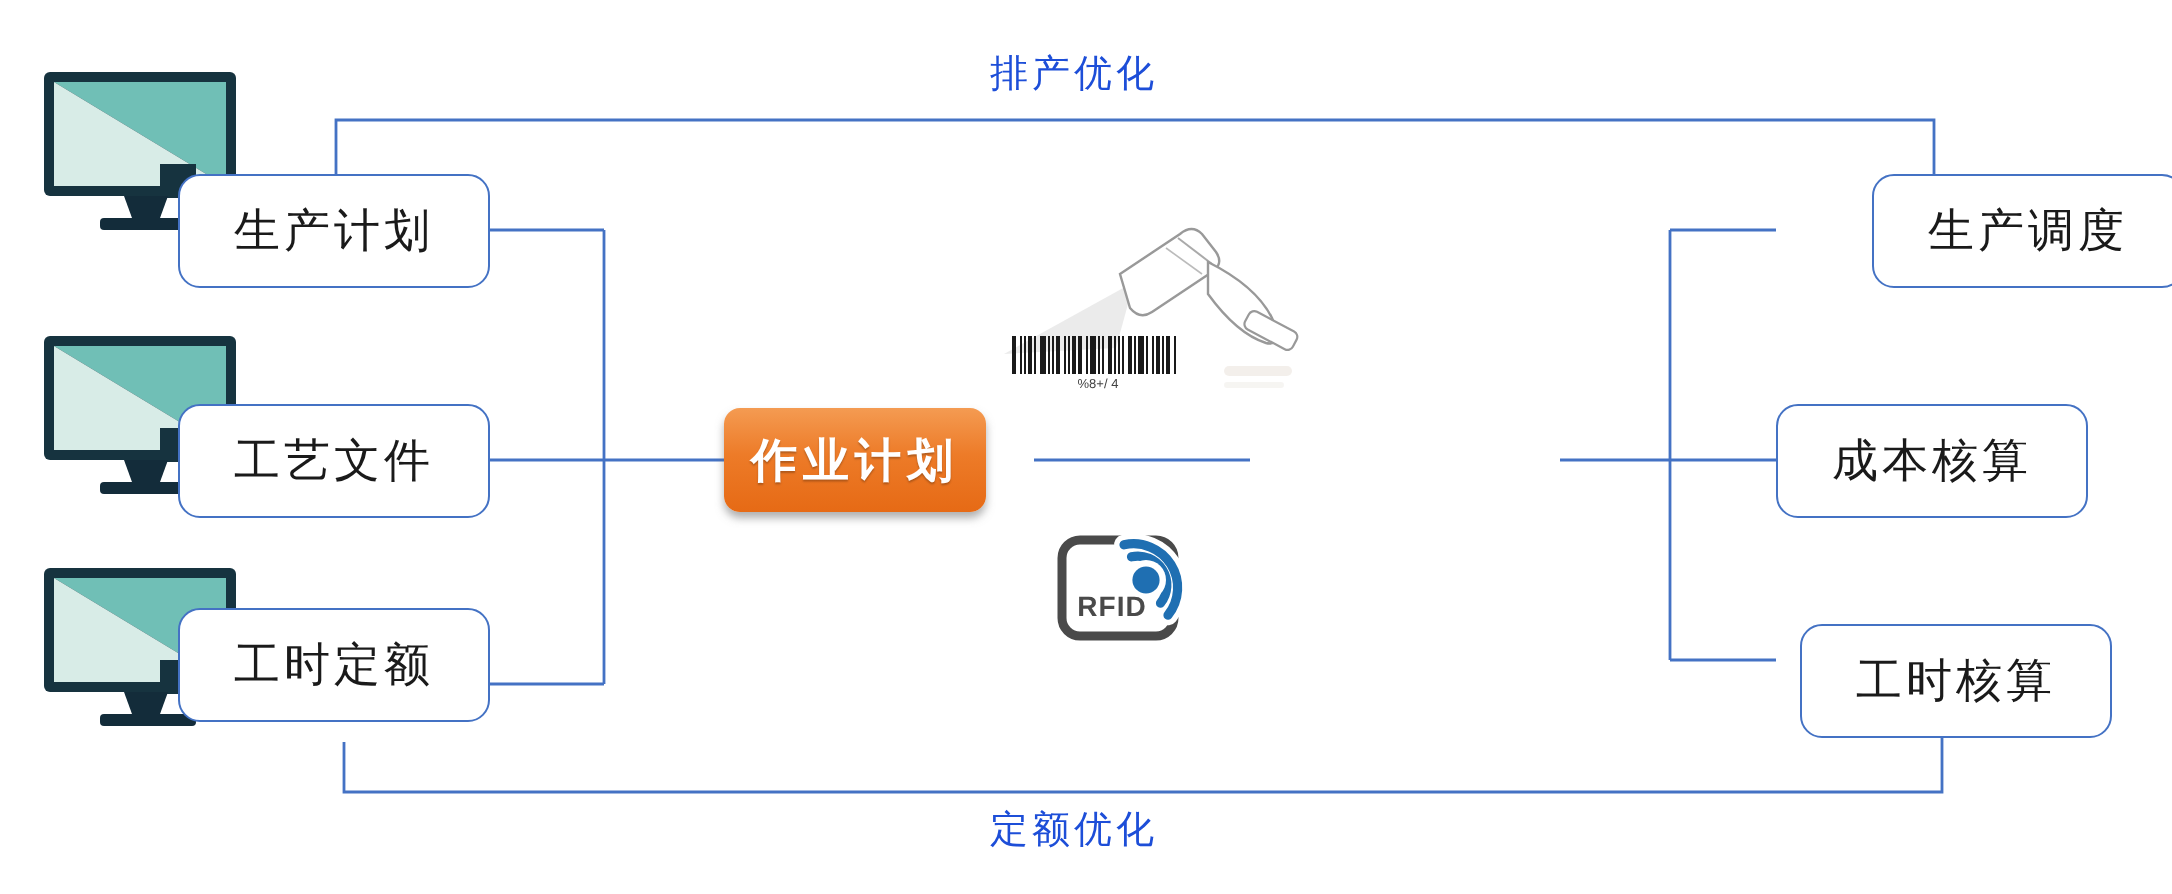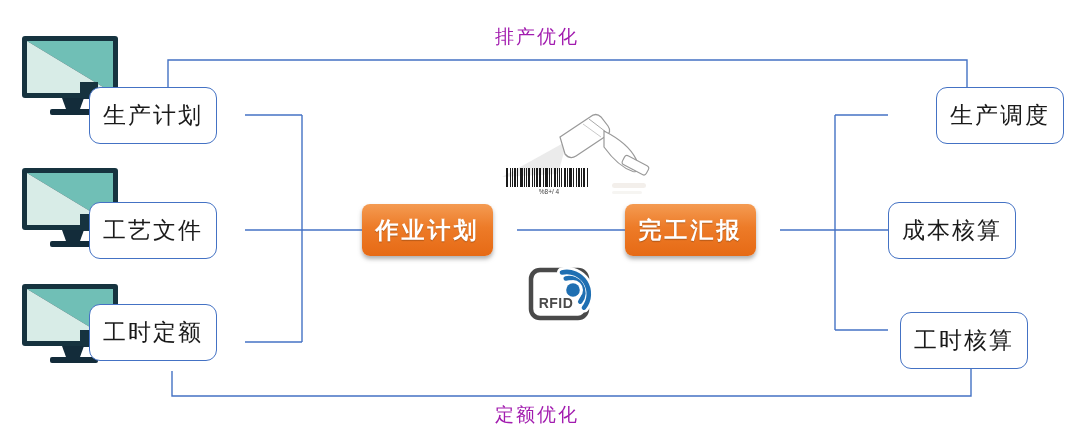--- a/index.html
+++ b/index.html
@@ -2,37 +2,37 @@
 <html><head>
 <meta charset="utf-8">
 <style>
   html,body { margin:0; padding:0; background:#ffffff; }
   .canvas {
     position:relative; width:1086px; height:447px; background:#ffffff;
     font-family:"Liberation Sans", sans-serif; overflow:hidden;
   }
   .layer { position:absolute; left:0; top:0; width:1086px; height:447px; }
   .node {
-    position:absolute; width:128px; height:57px; box-sizing:border-box;
+    position:absolute; width:156px; height:57px; box-sizing:border-box;
     display:flex; align-items:center; justify-content:center;
     background:#ffffff; border:1.4px solid #4472C4; border-radius:11px;
     font-size:23px; color:#1a1a1a; letter-spacing:2px; z-index:3;
   }
   .process {
     position:absolute; width:131px; height:52px; top:204px; box-sizing:border-box;
     display:flex; align-items:center; justify-content:center;
     border-radius:8px; z-index:3;
     background:linear-gradient(180deg,#F49B52 0%, #ED7B28 45%, #E66A15 100%);
     color:#ffffff; font-weight:bold; font-size:23px; letter-spacing:3px;
     box-shadow:0 3px 4px rgba(110,110,110,.55);
     text-shadow:0 1px 1px rgba(0,0,0,.25);
   }
   .flow-label {
     position:absolute; width:170px; text-align:center; z-index:3;
-    font-size:19px; color:#a21caf; letter-spacing:2px;
+    font-size:19px; color:#1d4ed8; letter-spacing:2px;
   }
 </style>
 </head>
 <body>
 
 <div class="canvas">
 
   <svg class="layer" viewBox="0 0 1086 447">
     <defs>
       <g id="monitor">
@@ -130,19 +130,18 @@
   </svg>
 
   <div class="flow-label" style="left:452px; top:24px;">排产优化</div>
   <div class="flow-label" style="left:452px; top:402px;">定额优化</div>
 
   <div class="node" style="left:89px; top:87px;">生产计划</div>
   <div class="node" style="left:89px; top:202px;">工艺文件</div>
   <div class="node" style="left:89px; top:304px;">工时定额</div>
 
   <div class="process" style="left:362px;">作业计划</div>
-  <div class="process" style="left:625px;">完工汇报</div>
 
   <div class="node" style="left:888px; top:87px;margin-left:48px;">生产调度</div>
   <div class="node" style="left:888px; top:202px;">成本核算</div>
   <div class="node" style="left:900px; top:312px;">工时核算</div>
 
 </div>
 
 </body></html>

